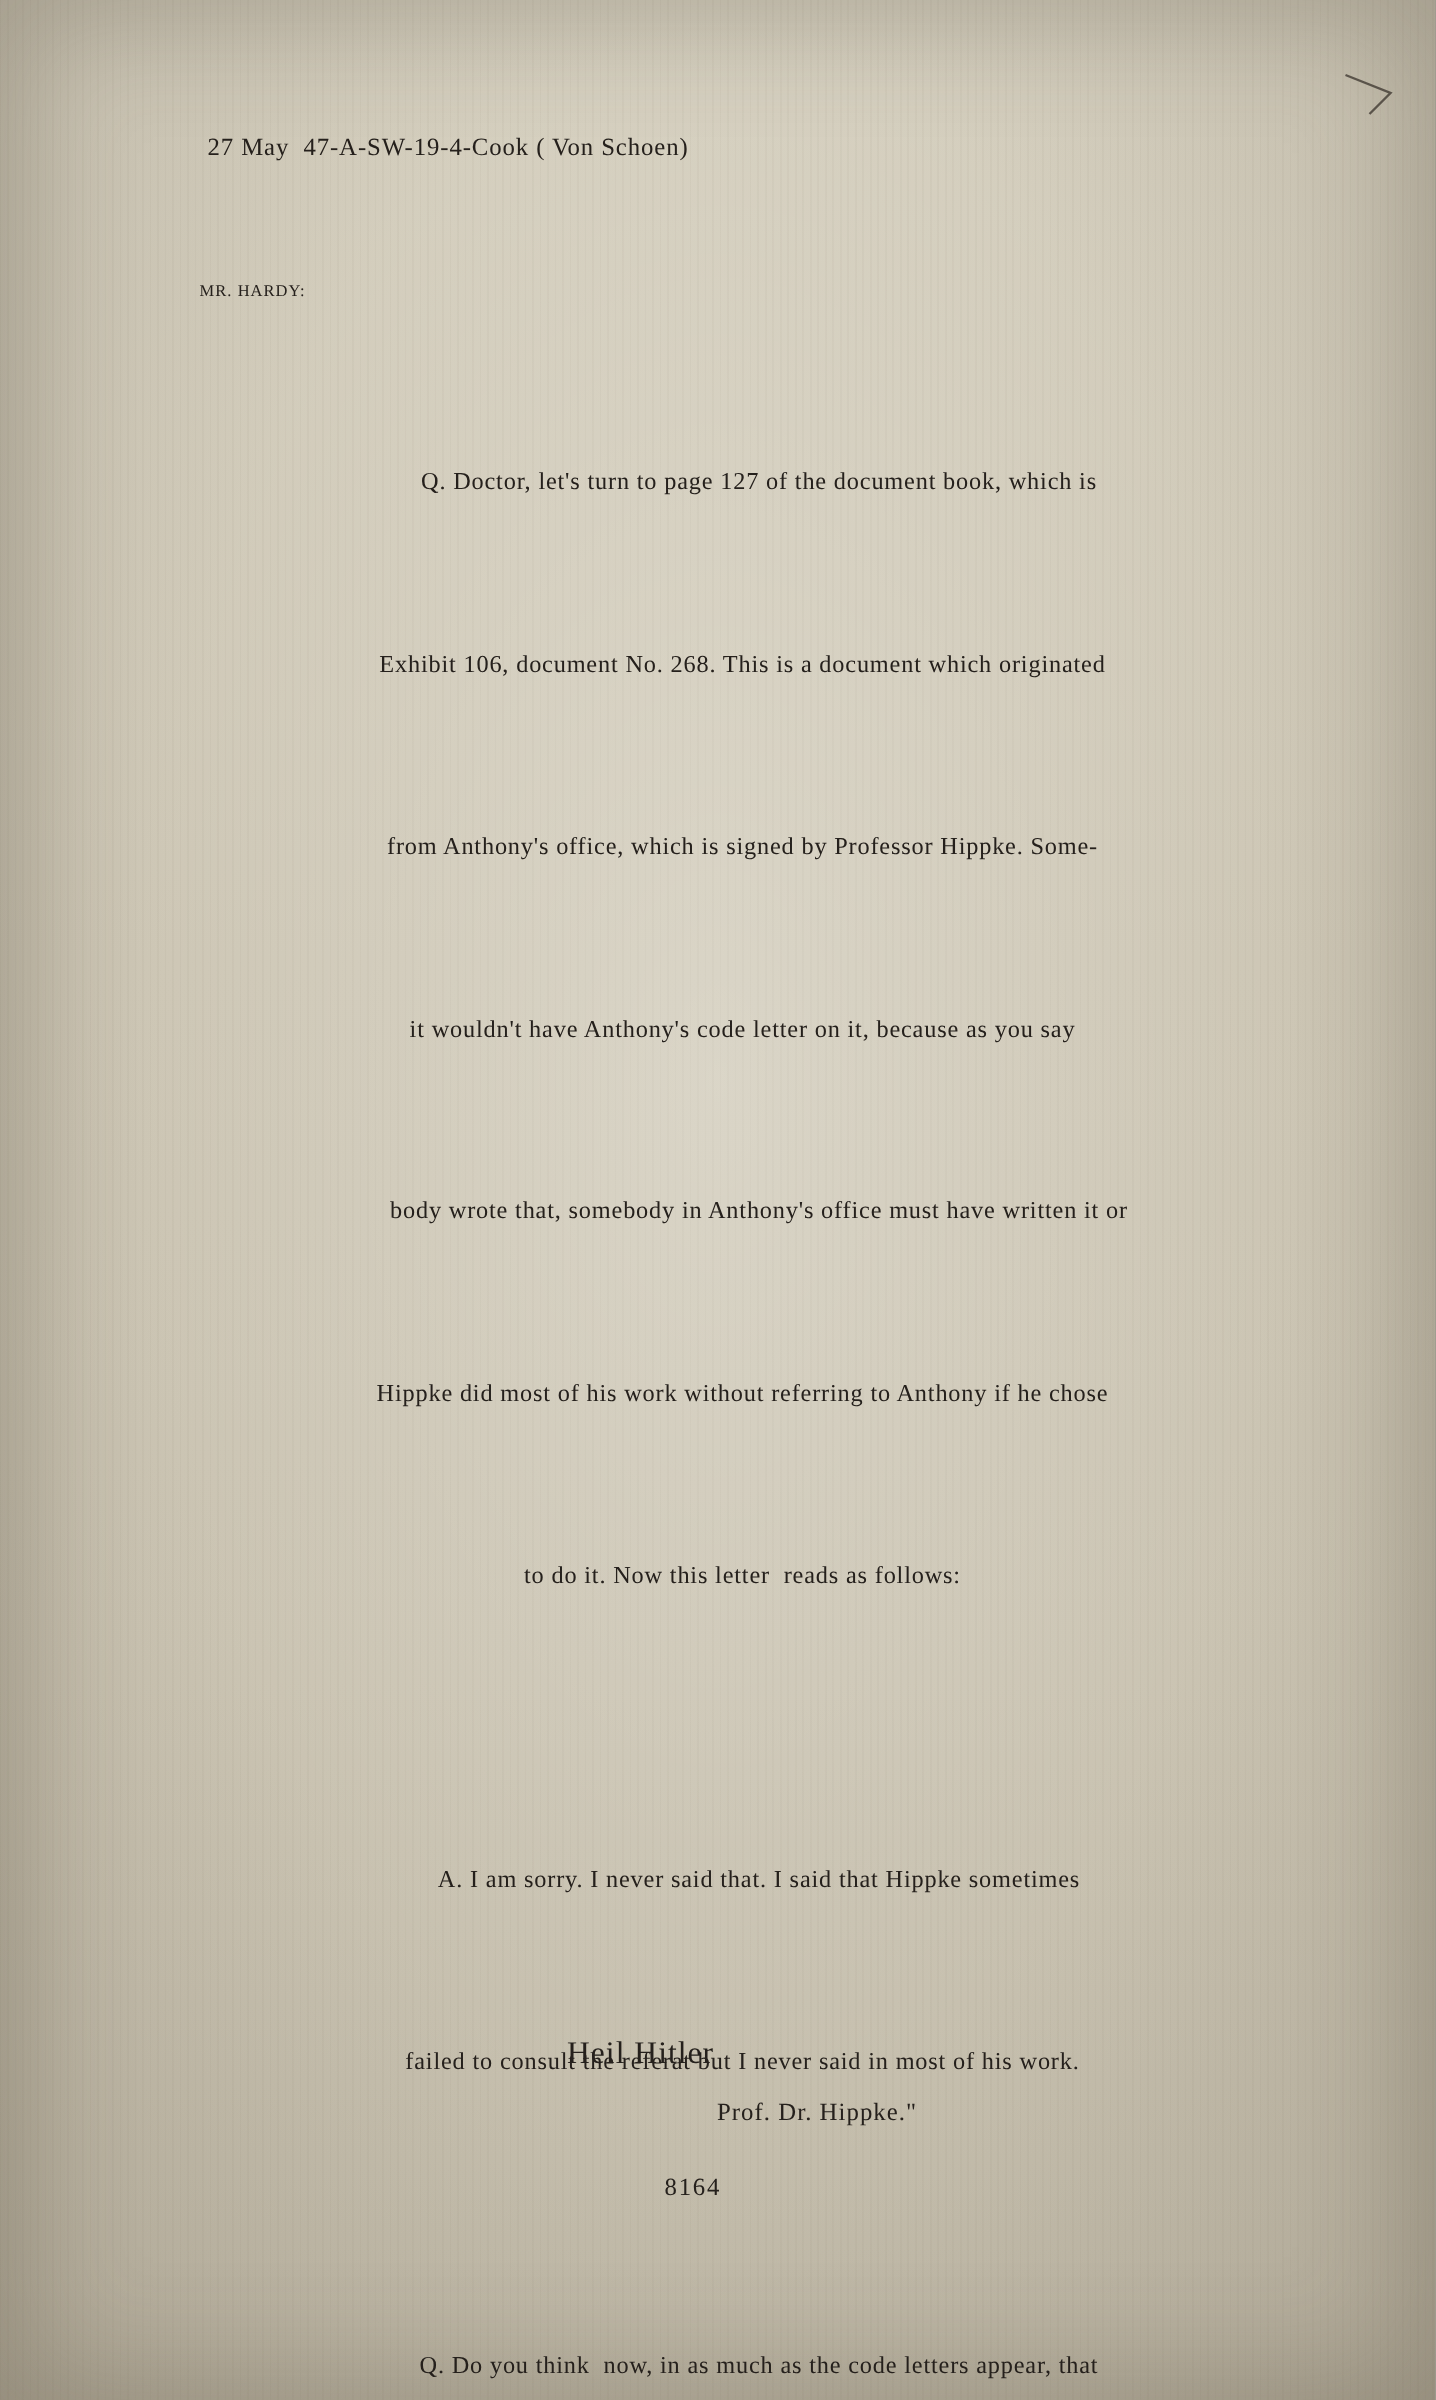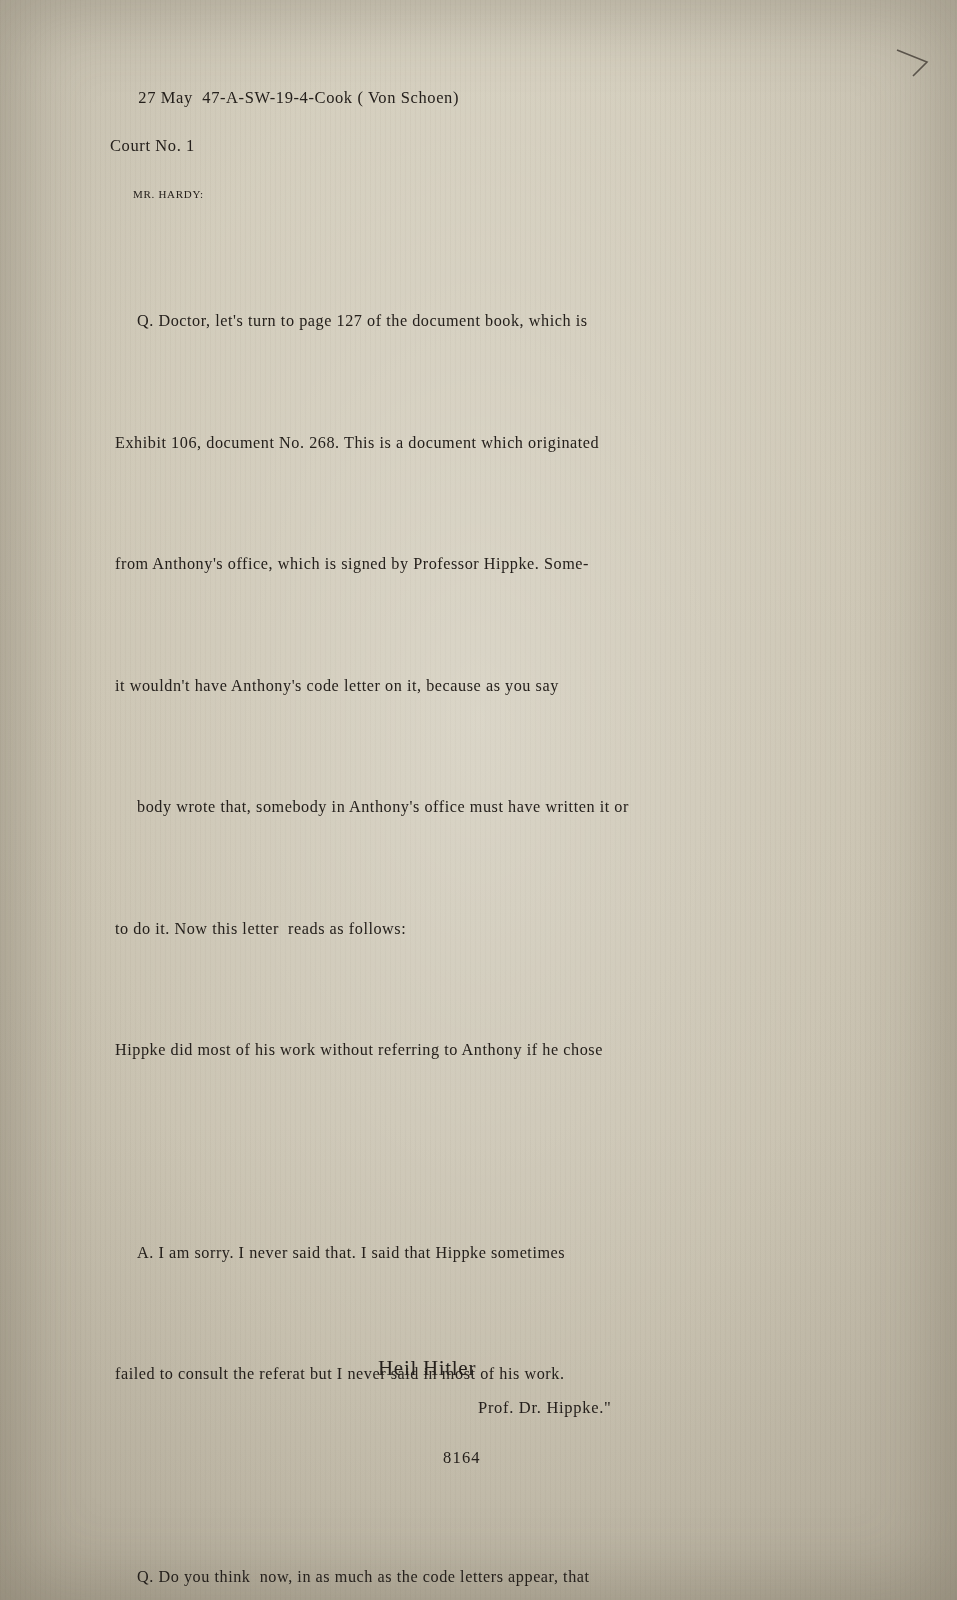--- a/index.html
+++ b/index.html
@@ -84,21 +84,21 @@
     width: 760px;
     font-size: 16.2px;
     letter-spacing: 0.55px;
   }
   p.para {
     margin: 0 0 0 0;
     line-height: 40.5px;
     white-space: pre-wrap;
     text-indent: 0;
   }
-  .line { display: block; line-height: 40.5px; white-space: pre-wrap; }
+  .line { display: block; line-height: 40.5px; white-space: pre-wrap; text-align: center; }
   .line.ind { padding-left: 22px; }
   .sign1 {
     position: absolute;
     left: 378px;
     top: 1356px;
     font-size: 21px;
     letter-spacing: 0.7px;
   }
   .sign2 {
     position: absolute;
@@ -121,35 +121,34 @@
 <div class="page">
   <div class="sheet"></div>
 
   <svg class="corner-mark" viewBox="0 0 34 30">
     <path d="M2 2 L32 14 L18 28" fill="none" stroke="#3a332c" stroke-width="1.6" opacity="0.75"></path>
   </svg>
 
   <div class="content">
     <div class="hdr">
       <span class="l1">27 May  47-A-SW-19-4-Cook ( Von Schoen)</span>
-      <span class="l2">Court No. 1</span>
     </div>
 
     <div class="speaker">MR. HARDY:</div>
 
     <div class="body">
 
       <p class="para">
         <span class="line ind">Q. Doctor, let's turn to page 127 of the document book, which is</span>
         <span class="line">Exhibit 106, document No. 268. This is a document which originated</span>
         <span class="line">from Anthony's office, which is signed by Professor Hippke. Some-</span>
         <span class="line">it wouldn't have Anthony's code letter on it, because as you say</span>
         <span class="line ind">body wrote that, somebody in Anthony's office must have written it or</span>
+        <span class="line">Hippke did most of his work without referring to Anthony if he chose</span>
         <span class="line">to do it. Now this letter  reads as follows:</span>
-        <span class="line">Hippke did most of his work without referring to Anthony if he chose</span>
       </p>
 
       <p class="para">
         <span class="line ind">A. I am sorry. I never said that. I said that Hippke sometimes</span>
         <span class="line">failed to consult the referat but I never said in most of his work.</span>
       </p>
 
       <p class="para">
         <span class="line ind">Q. Do you think  now, in as much as the code letters appear, that</span>
         

